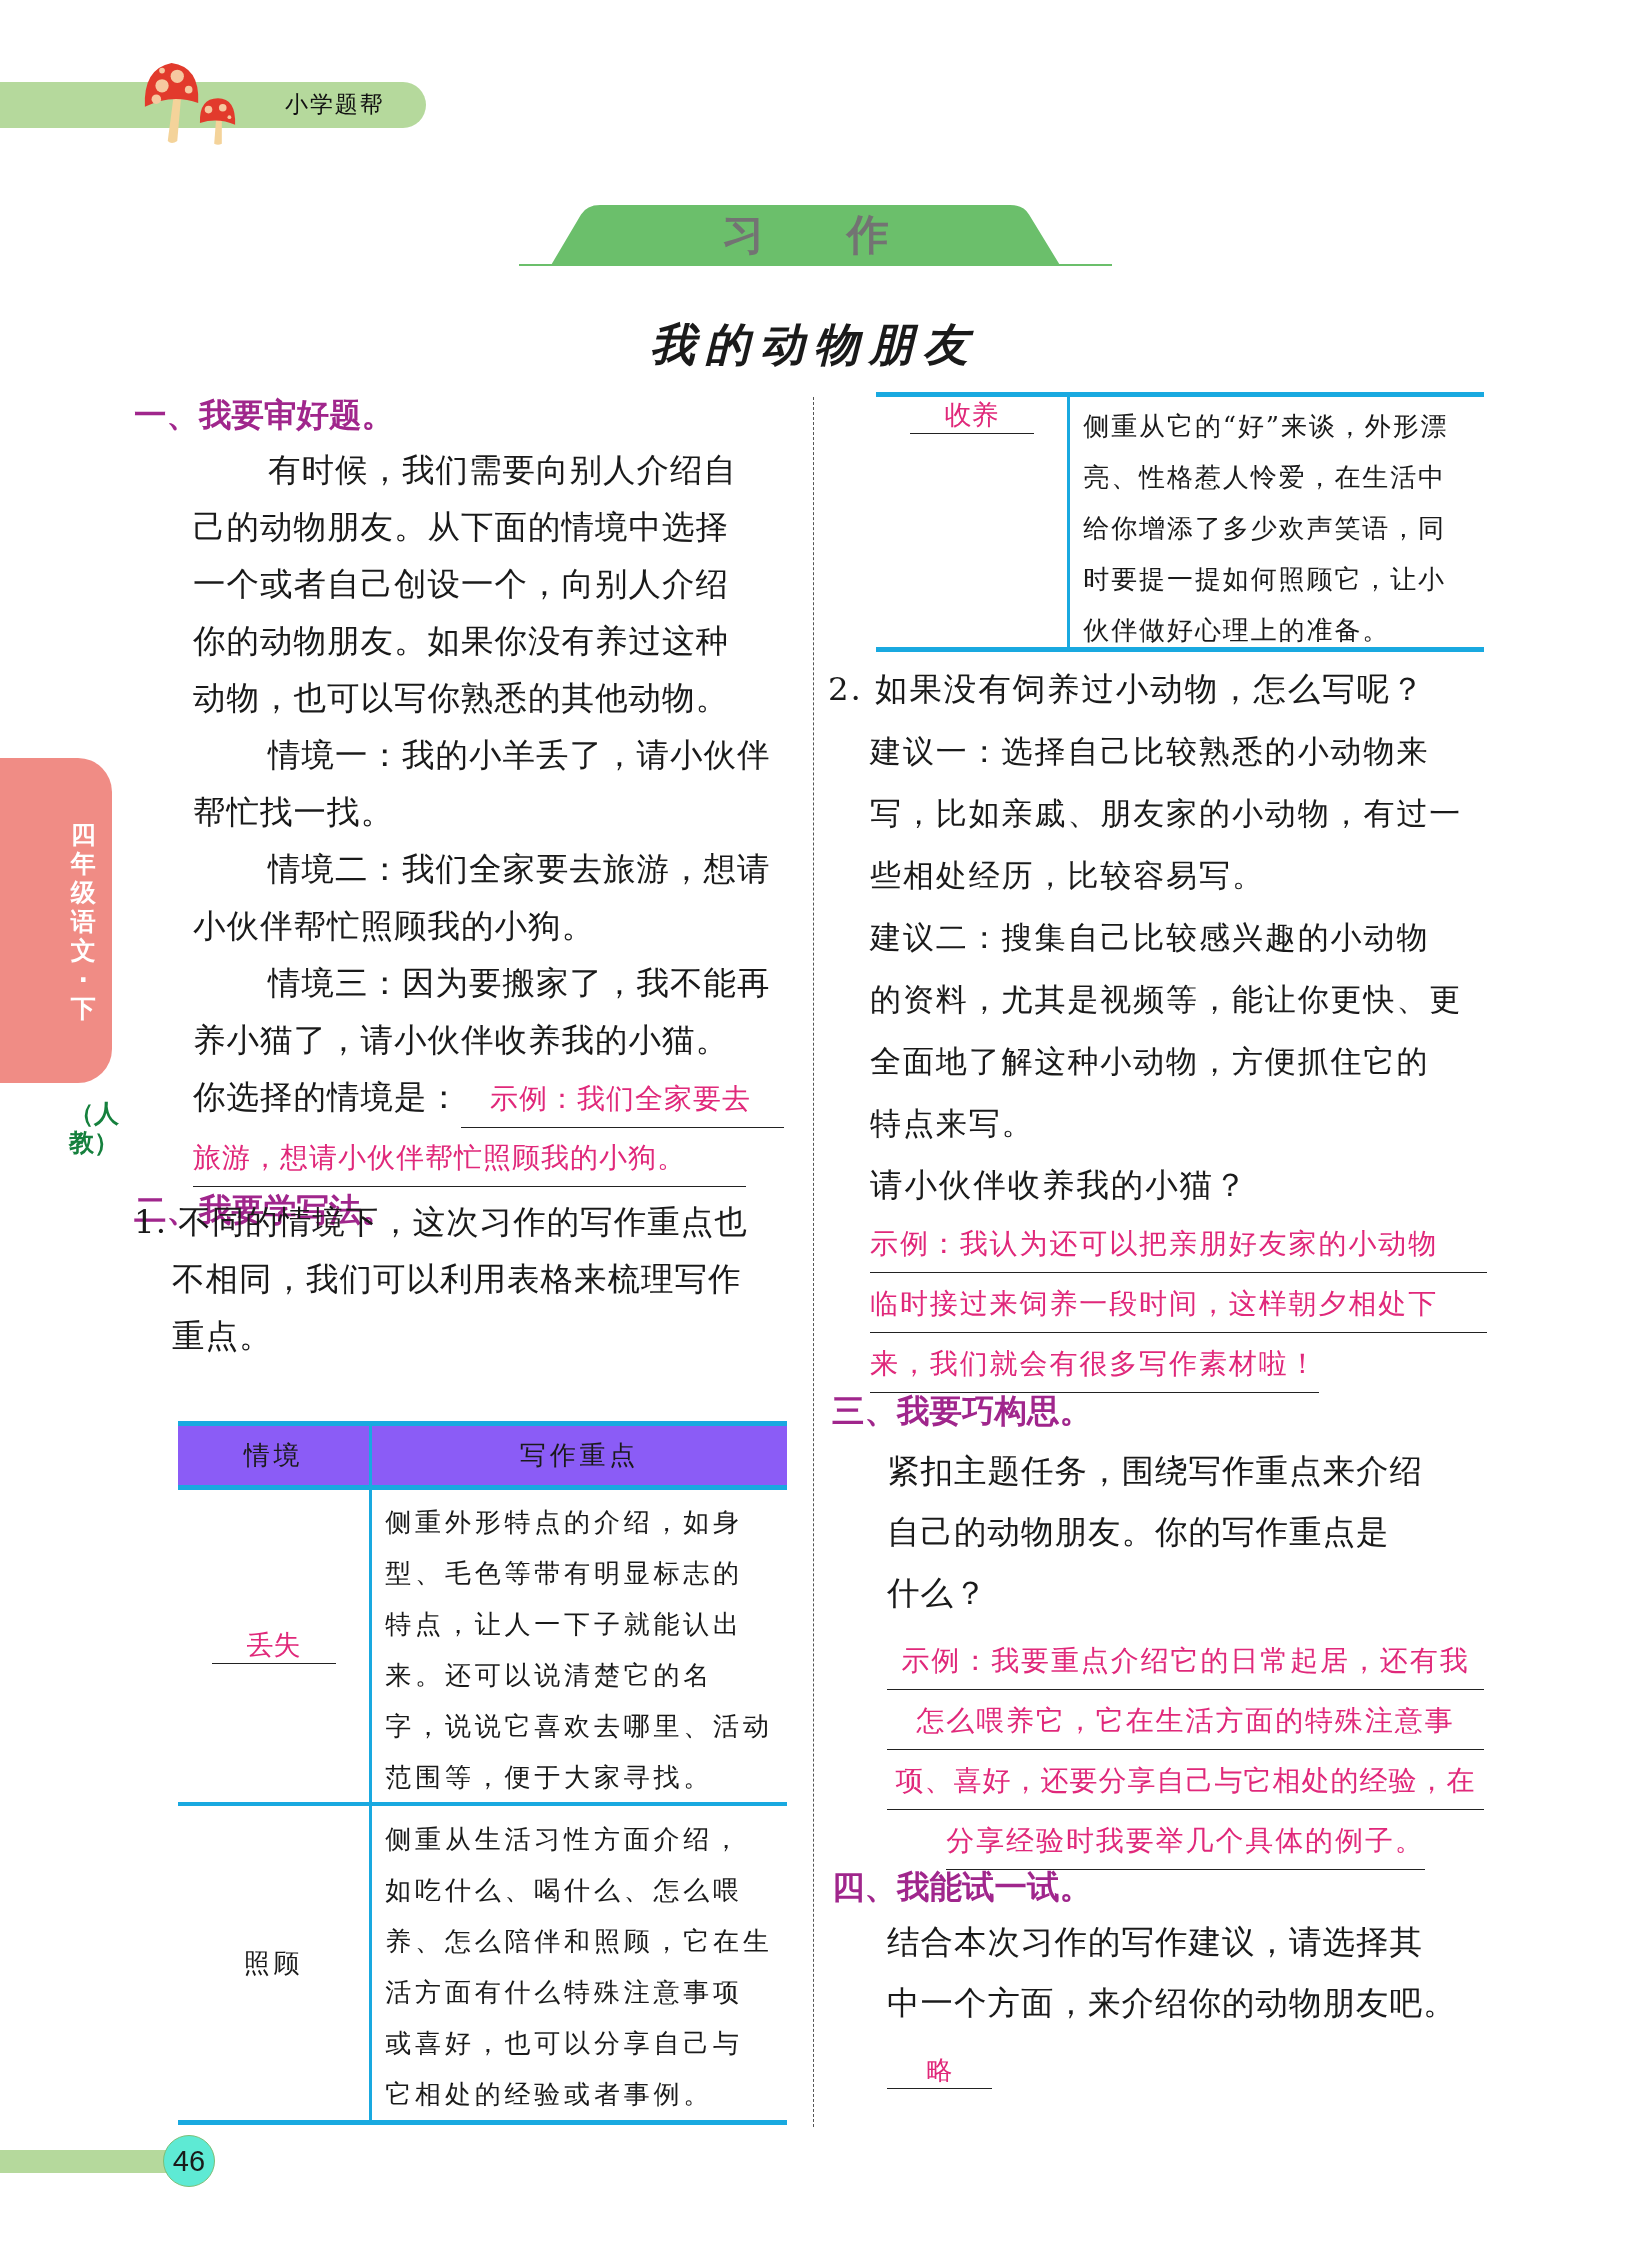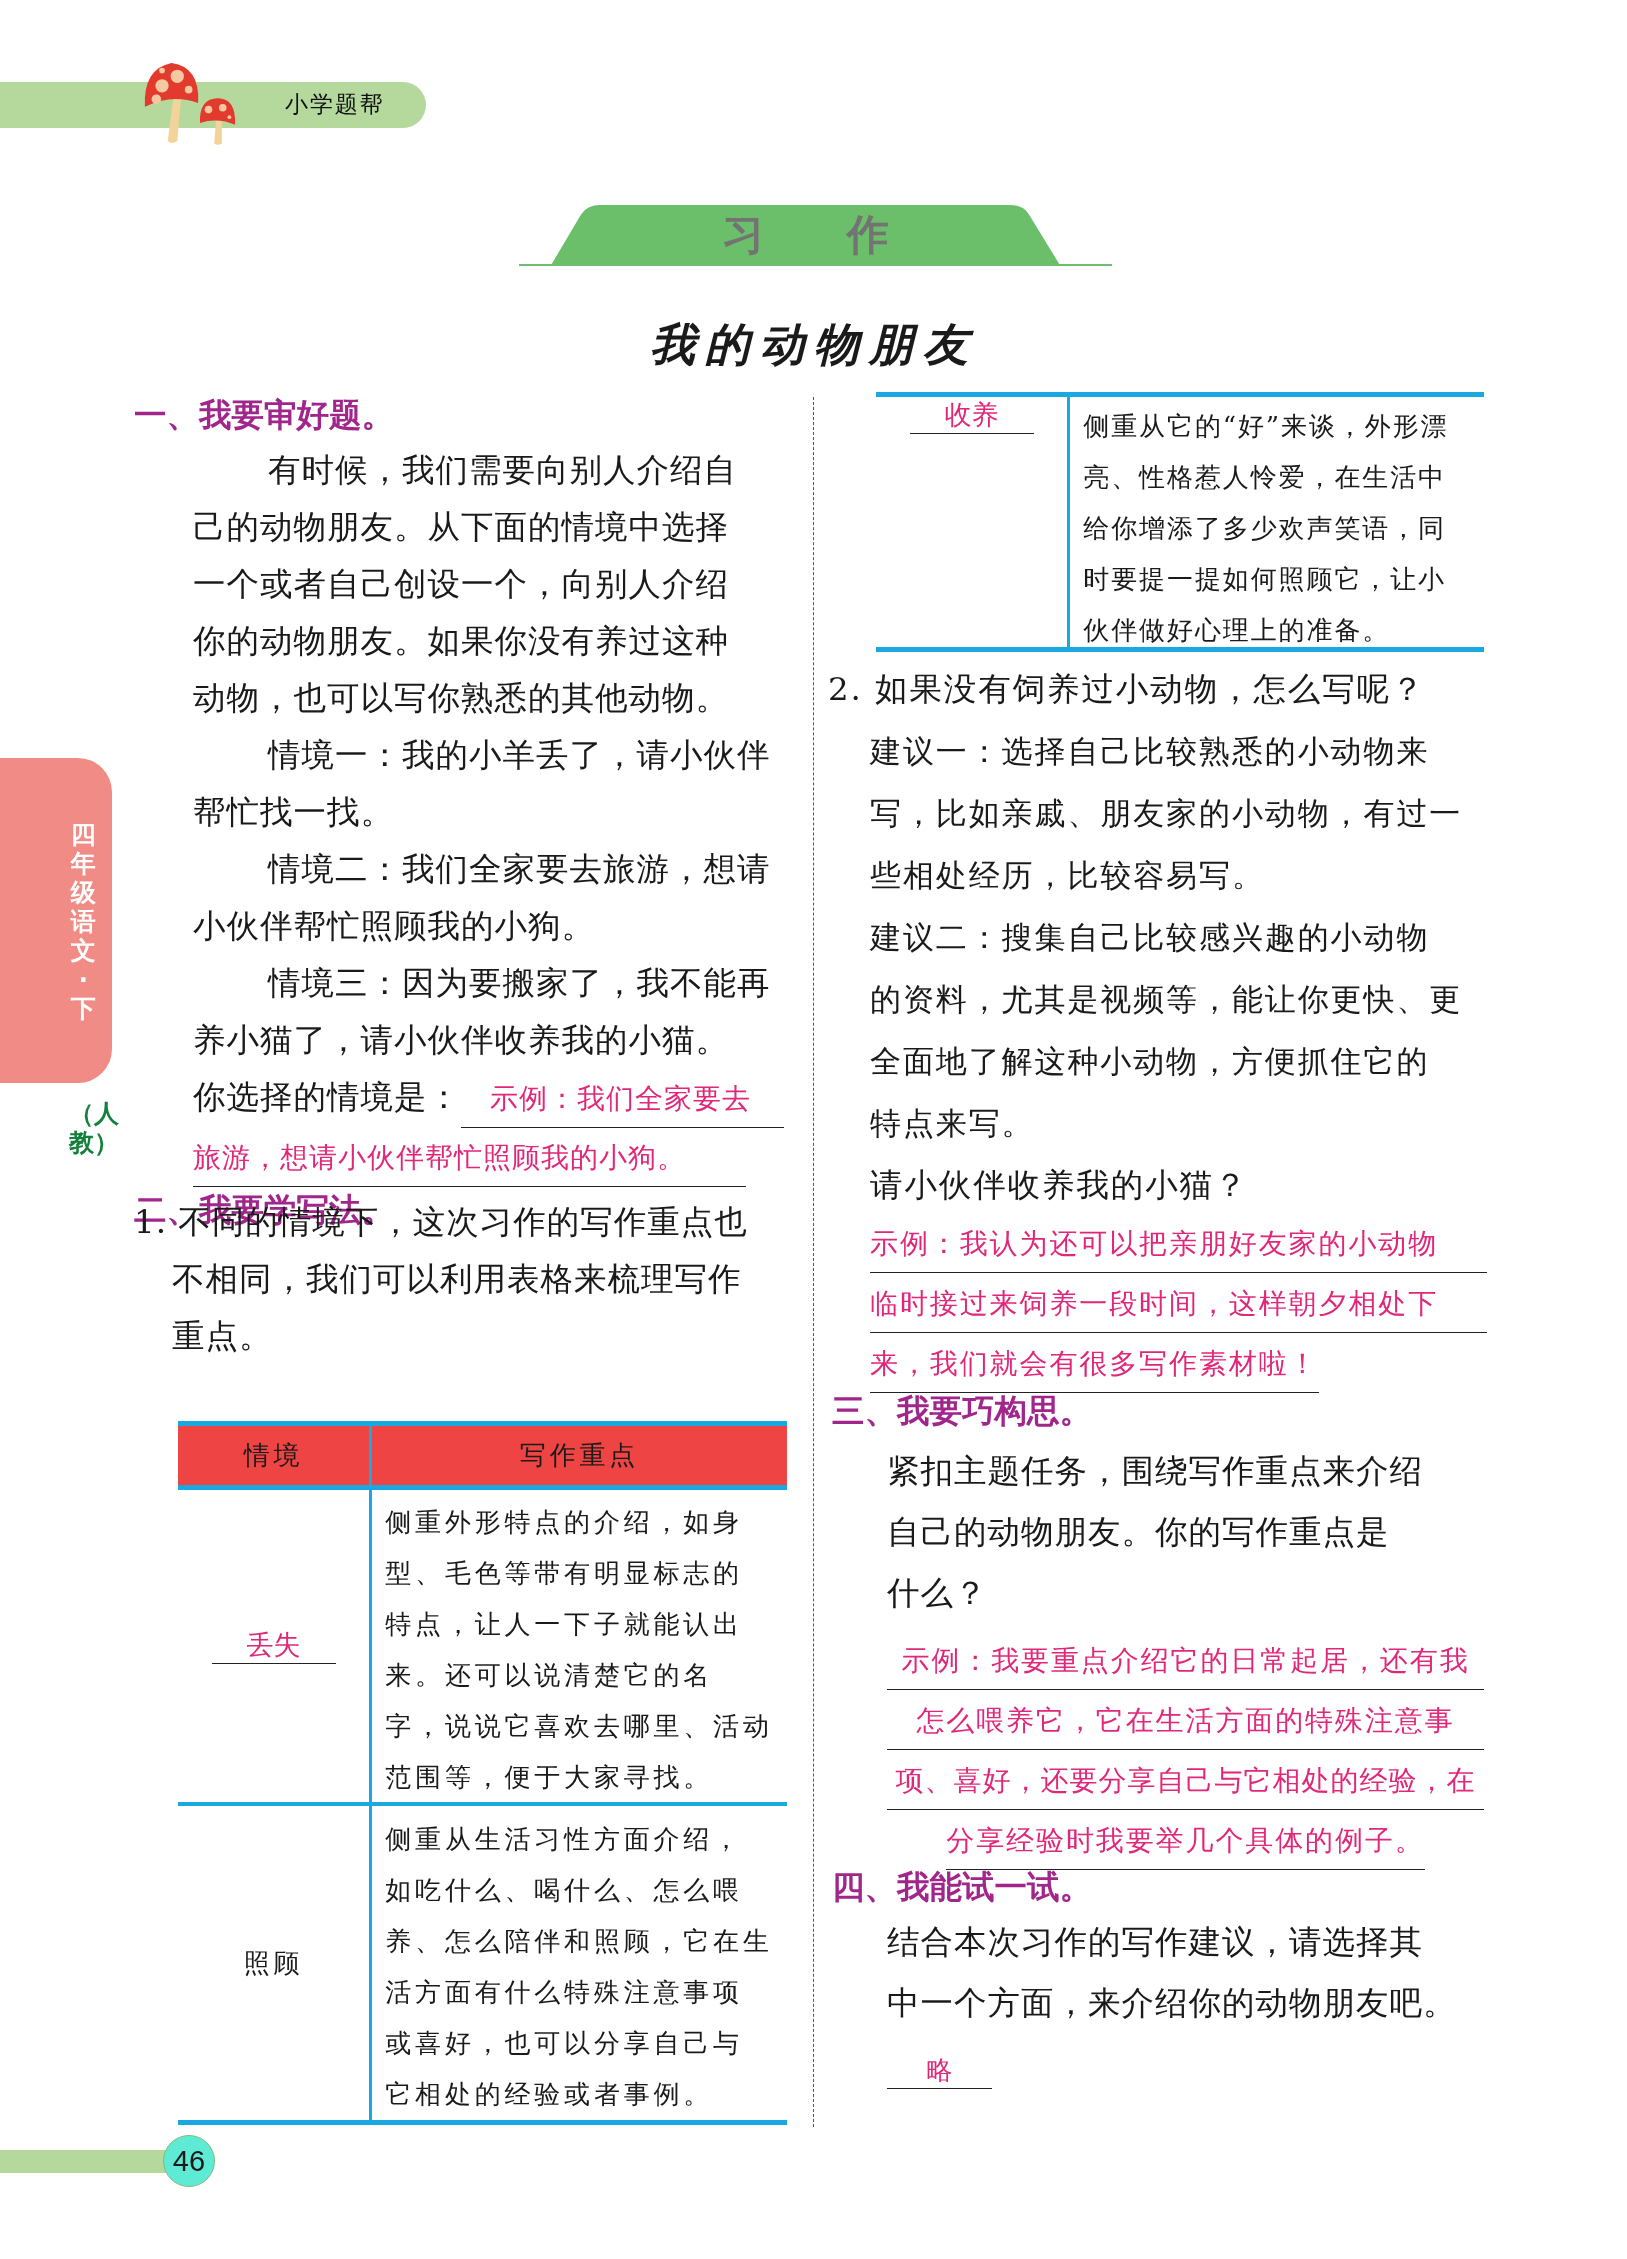--- a/index.html
+++ b/index.html
@@ -109,21 +109,21 @@
 
 <div class="abs h-sec" style="left:134px; top:1189px;">二、我要学写法。</div>
 <div class="abs para" style="left:134px; width:669px; top:1194px;">
   <div>1. 不同的情境下，这次习作的写作重点也</div>
   <div style="padding-left:38px;">不相同，我们可以利用表格来梳理写作</div>
   <div style="padding-left:38px;">重点。</div>
 </div>
 
 <div class="abs" style="left:178px; top:1421px; width:609px;">
   <div class="tbl-hr"></div>
-  <div style="display:flex; background:#ef4444; height:59px;">
+  <div style="display:flex; background:#8b5cf6; height:59px;">
     <div class="cell-text" style="width:191px; text-align:center; line-height:59px;">情境</div>
     <div class="tbl-vr"></div>
     <div class="cell-text" style="flex:1; text-align:center; line-height:59px;">写作重点</div>
   </div>
   <div class="tbl-hr"></div>
   <div style="display:flex; height:312px;">
     <div style="width:191px; display:flex; align-items:center; justify-content:center;">
       <span class="answer ul-line" style="display:inline-block; width:124px; text-align:center; font-size:27px;">丢失</span>
     </div>
     <div class="tbl-vr"></div>

